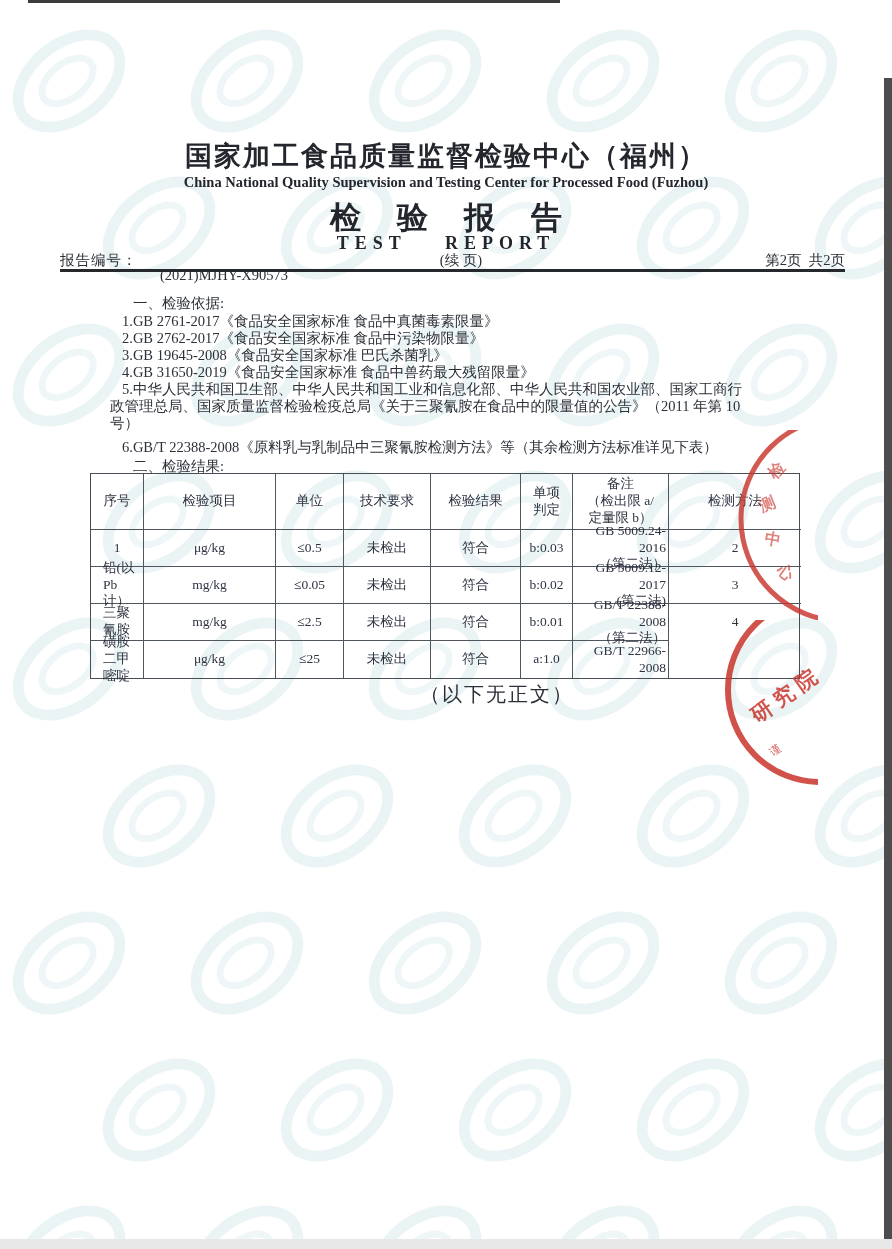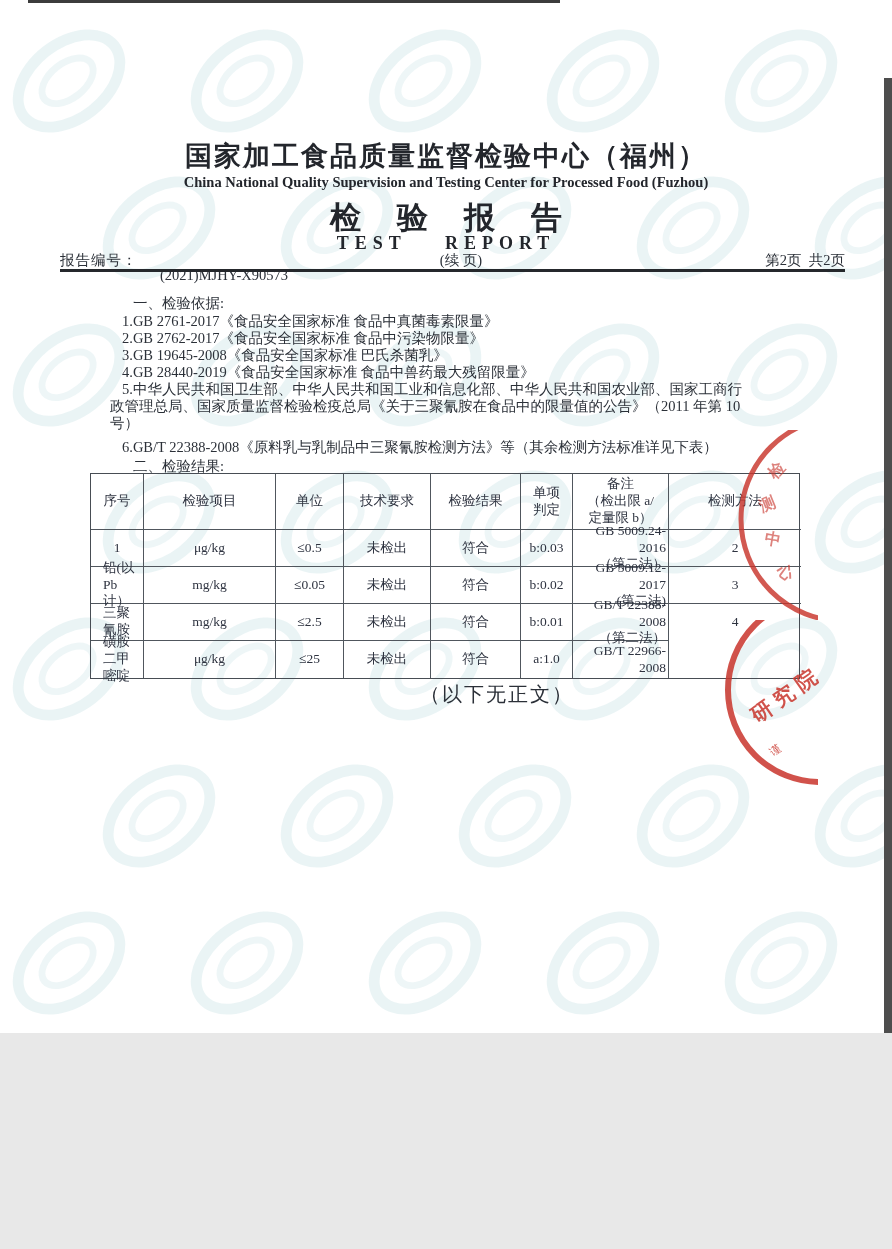--- a/index.html
+++ b/index.html
@@ -1,17 +1,17 @@
 <!DOCTYPE html>
 <html><head>
 <meta charset="utf-8">
 <style>
   html,body{margin:0;padding:0;background:#e8e8e8;}
   .page{
-    position:relative;width:892px;height:1033px;background:#ffffff;
+    position:relative;width:892px;height:1239px;background:#ffffff;
     overflow:hidden;font-family:"Liberation Serif","DejaVu Serif",serif;
     color:#2b3038;
   }
   
   .edge-top{position:absolute;left:28px;top:0;width:532px;height:3px;background:#3c3c3c;}
   .edge-right{position:absolute;right:0;top:78px;width:8px;height:1171px;background:#4d4d4d;}
   
   .wm{position:absolute;border-radius:50%;pointer-events:none;}
   .wm-outer{width:104px;height:64px;border:11px solid rgba(125,185,195,0.16);transform:rotate(-38deg);}
   .wm-inner{position:absolute;left:18px;top:10px;width:52px;height:28px;border:7px solid rgba(125,185,195,0.13);border-radius:50%;}
@@ -209,21 +209,21 @@
     <span class="report-no">(2021)MJHY-X90573</span>
     <span class="cont">(续 页)</span>
     <span class="pageinfo">第2页  共2页</span>
   </div>
   <div class="rule"></div>
 
   <div class="bodyline" style="left:133px;top:294px;">一、检验依据:</div>
   <div class="bodyline" style="left:122px;top:312px;">1.GB 2761-2017《食品安全国家标准 食品中真菌毒素限量》</div>
   <div class="bodyline" style="left:122px;top:329px;">2.GB 2762-2017《食品安全国家标准 食品中污染物限量》</div>
   <div class="bodyline" style="left:122px;top:346px;">3.GB 19645-2008《食品安全国家标准 巴氏杀菌乳》</div>
-  <div class="bodyline" style="left:122px;top:363px;">4.GB 28440-2019《食品安全国家标准 食品中兽药最大残留限量》</div>
+  <div class="bodyline" style="left:122px;top:363px;">4.GB 31650-2019《食品安全国家标准 食品中兽药最大残留限量》</div>
   <div class="bodyline" style="left:122px;top:380px;">5.中华人民共和国卫生部、中华人民共和国工业和信息化部、中华人民共和国农业部、国家工商行</div>
   <div class="bodyline" style="left:110px;top:397px;">政管理总局、国家质量监督检验检疫总局《关于三聚氰胺在食品中的限量值的公告》（2011 年第 10</div>
   <div class="bodyline" style="left:110px;top:414px;">号）</div>
   <div class="bodyline" style="left:122px;top:438px;">6.GB/T 22388-2008《原料乳与乳制品中三聚氰胺检测方法》等（其余检测方法标准详见下表）</div>
   <div class="bodyline" style="left:133px;top:457px;">二、检验结果:</div>
 
   <div class="rtable">
 
     <div class="cell">序号</div>
     <div class="cell">检验项目</div>

